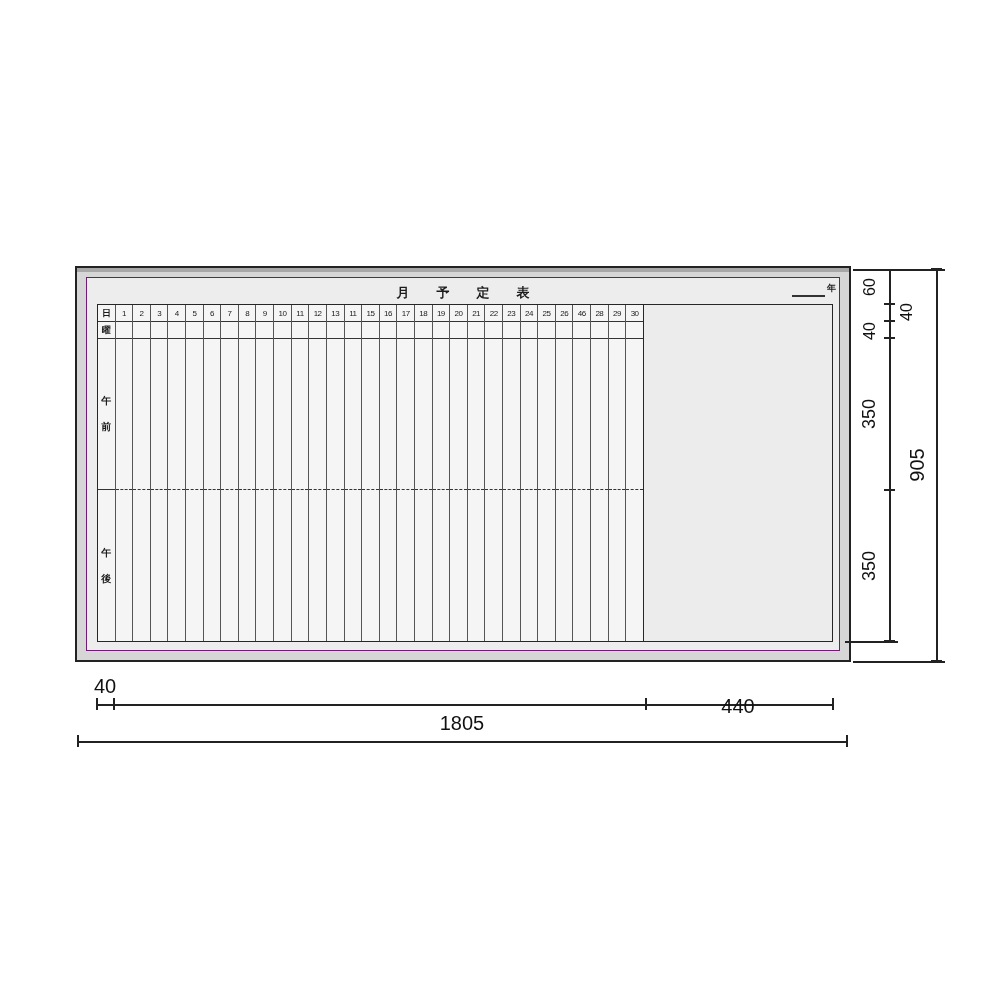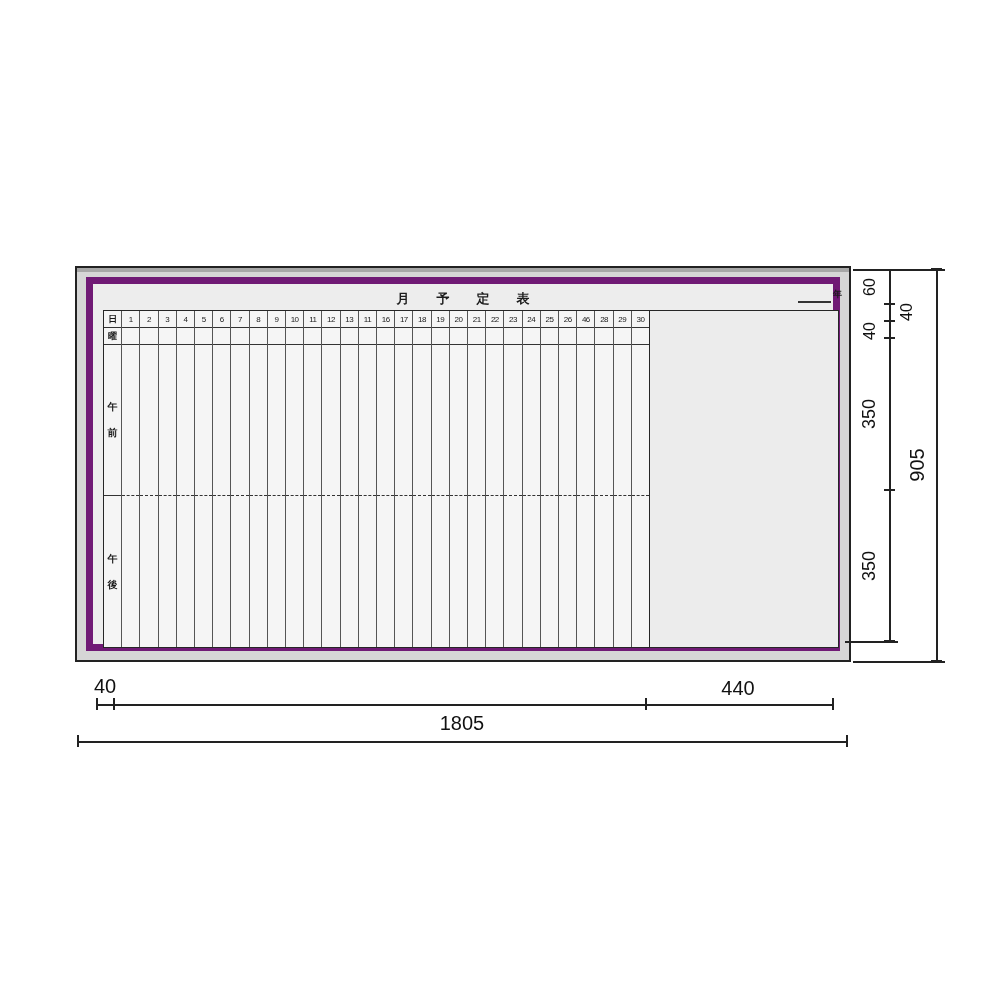--- a/index.html
+++ b/index.html
@@ -10,21 +10,21 @@
   }
 
   
   .board {
     position:absolute; left:75px; top:266px; width:776px; height:396px;
     border:2px solid #222; background:#d6d6d6; padding:9px;
     box-shadow: inset 0 4px 0 rgba(0,0,0,0.22);
   }
   .interior {
     position:relative; width:100%; height:100%;
-    border:7px solid #701a75; background:#ededed;
+    border:1px solid #701a75; background:#ededed;
   }
   .title {
     position:absolute; top:6px; left:50%; transform:translateX(-50%);
     font-size:13px; font-weight:bold; letter-spacing:27px; padding-left:27px;
     white-space:nowrap; color:#1c1c1c;
   }
   .year-wrap { position:absolute; top:4px; left:705px; width:44px; height:16px; }
   .year-char { position:absolute; right:0; top:0; font-size:9px; font-weight:bold; color:#1c1c1c; }
   .year-line { position:absolute; left:0; top:13px; width:33px; height:1.5px; background:#333; }
 
@@ -173,20 +173,26 @@
               <div class="cell am"></div>
               <div class="cell pm"></div>
             </div>
             <div class="col">
               <div class="cell head">11</div>
               <div class="cell week"></div>
               <div class="cell am"></div>
               <div class="cell pm"></div>
             </div>
             <div class="col">
+              <div class="cell head">15</div>
+              <div class="cell week"></div>
+              <div class="cell am"></div>
+              <div class="cell pm"></div>
+            </div>
+            <div class="col">
               <div class="cell head">16</div>
               <div class="cell week"></div>
               <div class="cell am"></div>
               <div class="cell pm"></div>
             </div>
             <div class="col">
               <div class="cell head">17</div>
               <div class="cell week"></div>
               <div class="cell am"></div>
               <div class="cell pm"></div>
@@ -297,20 +303,20 @@
   <div class="tick-h" style="left:931px; top:660px;"></div>
   <div class="vlabel big" style="left:917px; top:465px;">905</div>
 
   <div class="dlineh" style="left:96px; top:704px; width:737px;"></div>
   <div class="tick-v" style="left:96px;  top:698px;"></div>
   <div class="tick-v" style="left:113px; top:698px;"></div>
   <div class="tick-v" style="left:645px; top:698px;"></div>
   <div class="tick-v" style="left:832px; top:698px;"></div>
 
   <div class="hlabel" style="left:105px; top:686px;">40</div>
-  <div class="hlabel" style="left:738px; top:688px;">440</div>
+  <div class="hlabel" style="left:738px; top:706px;">440</div>
 
   <div class="dlineh" style="left:77px; top:741px; width:771px;"></div>
   <div class="tick-v" style="left:77px;  top:735px;"></div>
   <div class="tick-v" style="left:846px; top:735px;"></div>
   <div class="hlabel" style="left:462px; top:723px;">1805</div>
 
 </div>
 
 </body></html>

